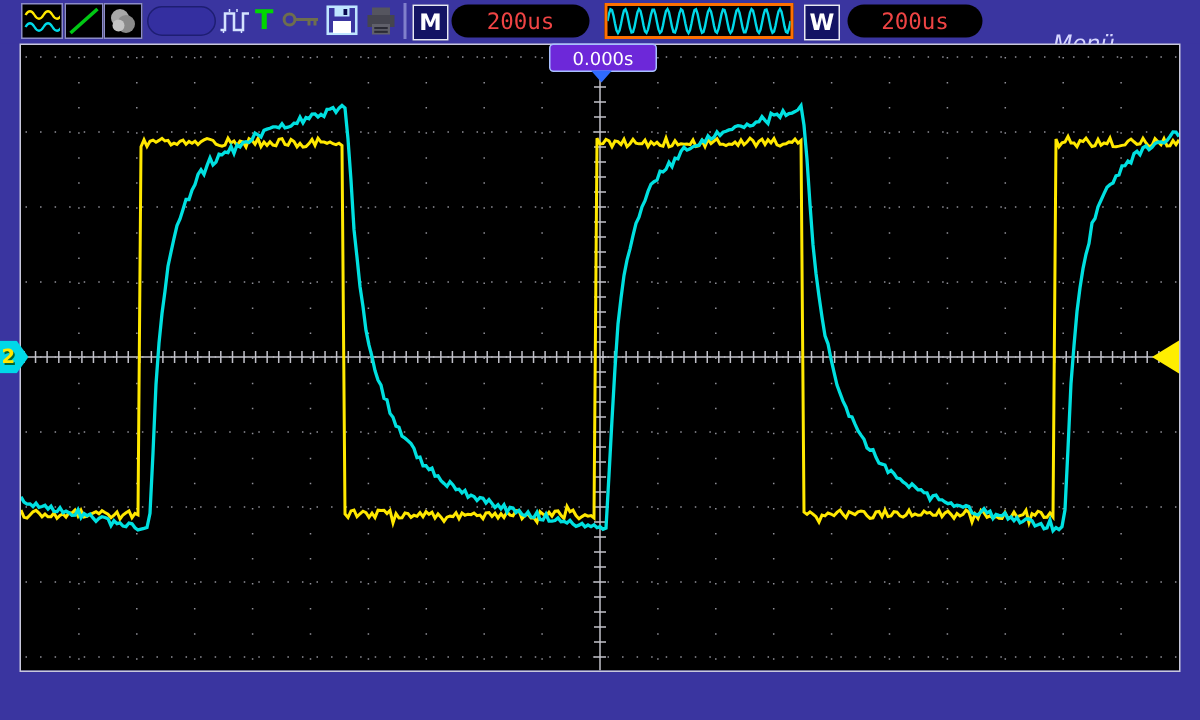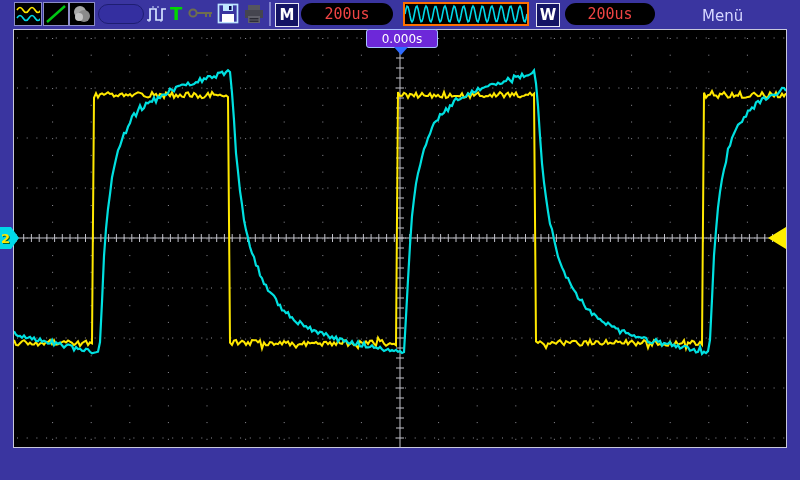--- a/index.html
+++ b/index.html
@@ -133,21 +133,21 @@
   <div class="tb-abs preview" style="left:403px;top:2px;width:122px;height:20px;">
     <svg id="preview-svg" width="122" height="20" viewBox="0 0 122 20">
         <path d="M0 10L0 10.00L1 5.04L2 2.21L3 2.75L4 6.42L5 11.64L6 16.14L7 18.00L8 16.40L9 12.04L10 6.80L11 2.94L12 2.13L13 4.72L14 9.59L15 14.64L16 17.68L17 17.41L18 13.94L19 8.77L20 4.13L21 2.02L22 3.36L23 7.57L24 12.82L25 16.86L26 17.93L27 15.58L28 10.82L29 5.71L30 2.44L31 2.44L32 5.71L33 10.82L34 15.58L35 17.93L36 16.86L37 12.82L38 7.57L39 3.36L40 2.02L41 4.13L42 8.77L43 13.94L44 17.41L45 17.68L46 14.64L47 9.59L48 4.72L49 2.13L50 2.94L51 6.80L52 12.04L53 16.40L54 18.00L55 16.14L56 11.64L57 6.42L58 2.75L59 2.21L60 5.04L61 10.00L62 14.96L63 17.79L64 17.25L65 13.58L66 8.36L67 3.86L68 2.00L69 3.60L70 7.96L71 13.20L72 17.06L73 17.87L74 15.28L75 10.41L76 5.36L77 2.32L78 2.59L79 6.06L80 11.23L81 15.87L82 17.98L83 16.64L84 12.43L85 7.18L86 3.14L87 2.07L88 4.42L89 9.18L90 14.29L91 17.56L92 17.56L93 14.29L94 9.18L95 4.42L96 2.07L97 3.14L98 7.18L99 12.43L100 16.64L101 17.98L102 15.87L103 11.23L104 6.06L105 2.59L106 2.32L107 5.36L108 10.41L109 15.28L110 17.87L111 17.06L112 13.20L113 7.96L114 3.60L115 2.00L116 3.86L117 8.36L118 13.58L119 17.25L120 17.79L121 14.96L122 10.00" stroke="#00d8e8" stroke-width="1.6" fill="none"></path>
       </svg>
   </div>
 
   <div class="tb-abs modebox" style="left:536px;top:3px;width:22px;height:22px;">W</div>
 
   <div class="tb-abs pill" style="left:565px;top:3px;width:90px;height:22px;">200us</div>
 
-  <div class="tb-abs menu-label" style="left:702px;top:7px;">Menü</div>
+  <div class="tb-abs menu-label" style="left:702px;top:20px;font-style:italic;">Menü</div>
 </div>
 
 <svg class="screen" id="scope-svg" width="772" height="417" viewBox="0 0 772 417">
     <path d="M3.0 8h1M12.7 8h1M22.4 8h1M32.1 8h1M41.8 8h1M51.5 8h1M61.2 8h1M70.9 8h1M80.6 8h1M90.3 8h1M100.0 8h1M109.7 8h1M119.4 8h1M129.1 8h1M138.8 8h1M148.5 8h1M158.2 8h1M167.9 8h1M177.6 8h1M187.3 8h1M197.0 8h1M206.7 8h1M216.4 8h1M226.1 8h1M235.8 8h1M245.5 8h1M255.2 8h1M264.9 8h1M274.6 8h1M284.3 8h1M294.0 8h1M303.7 8h1M313.4 8h1M323.1 8h1M332.8 8h1M342.5 8h1M352.2 8h1M361.9 8h1M371.6 8h1M381.3 8h1M391.0 8h1M400.7 8h1M410.4 8h1M420.1 8h1M429.8 8h1M439.5 8h1M449.2 8h1M458.9 8h1M468.6 8h1M478.3 8h1M488.0 8h1M497.7 8h1M507.4 8h1M517.1 8h1M526.8 8h1M536.5 8h1M546.2 8h1M555.9 8h1M565.6 8h1M575.3 8h1M585.0 8h1M594.7 8h1M604.4 8h1M614.1 8h1M623.8 8h1M633.5 8h1M643.2 8h1M652.9 8h1M662.6 8h1M672.3 8h1M682.0 8h1M691.7 8h1M701.4 8h1M711.1 8h1M720.8 8h1M730.5 8h1M740.2 8h1M749.9 8h1M759.6 8h1M769.3 8h1M3.0 58h1M12.7 58h1M22.4 58h1M32.1 58h1M41.8 58h1M51.5 58h1M61.2 58h1M70.9 58h1M80.6 58h1M90.3 58h1M100.0 58h1M109.7 58h1M119.4 58h1M129.1 58h1M138.8 58h1M148.5 58h1M158.2 58h1M167.9 58h1M177.6 58h1M187.3 58h1M197.0 58h1M206.7 58h1M216.4 58h1M226.1 58h1M235.8 58h1M245.5 58h1M255.2 58h1M264.9 58h1M274.6 58h1M284.3 58h1M294.0 58h1M303.7 58h1M313.4 58h1M323.1 58h1M332.8 58h1M342.5 58h1M352.2 58h1M361.9 58h1M371.6 58h1M381.3 58h1M391.0 58h1M400.7 58h1M410.4 58h1M420.1 58h1M429.8 58h1M439.5 58h1M449.2 58h1M458.9 58h1M468.6 58h1M478.3 58h1M488.0 58h1M497.7 58h1M507.4 58h1M517.1 58h1M526.8 58h1M536.5 58h1M546.2 58h1M555.9 58h1M565.6 58h1M575.3 58h1M585.0 58h1M594.7 58h1M604.4 58h1M614.1 58h1M623.8 58h1M633.5 58h1M643.2 58h1M652.9 58h1M662.6 58h1M672.3 58h1M682.0 58h1M691.7 58h1M701.4 58h1M711.1 58h1M720.8 58h1M730.5 58h1M740.2 58h1M749.9 58h1M759.6 58h1M769.3 58h1M3.0 108h1M12.7 108h1M22.4 108h1M32.1 108h1M41.8 108h1M51.5 108h1M61.2 108h1M70.9 108h1M80.6 108h1M90.3 108h1M100.0 108h1M109.7 108h1M119.4 108h1M129.1 108h1M138.8 108h1M148.5 108h1M158.2 108h1M167.9 108h1M177.6 108h1M187.3 108h1M197.0 108h1M206.7 108h1M216.4 108h1M226.1 108h1M235.8 108h1M245.5 108h1M255.2 108h1M264.9 108h1M274.6 108h1M284.3 108h1M294.0 108h1M303.7 108h1M313.4 108h1M323.1 108h1M332.8 108h1M342.5 108h1M352.2 108h1M361.9 108h1M371.6 108h1M381.3 108h1M391.0 108h1M400.7 108h1M410.4 108h1M420.1 108h1M429.8 108h1M439.5 108h1M449.2 108h1M458.9 108h1M468.6 108h1M478.3 108h1M488.0 108h1M497.7 108h1M507.4 108h1M517.1 108h1M526.8 108h1M536.5 108h1M546.2 108h1M555.9 108h1M565.6 108h1M575.3 108h1M585.0 108h1M594.7 108h1M604.4 108h1M614.1 108h1M623.8 108h1M633.5 108h1M643.2 108h1M652.9 108h1M662.6 108h1M672.3 108h1M682.0 108h1M691.7 108h1M701.4 108h1M711.1 108h1M720.8 108h1M730.5 108h1M740.2 108h1M749.9 108h1M759.6 108h1M769.3 108h1M3.0 158h1M12.7 158h1M22.4 158h1M32.1 158h1M41.8 158h1M51.5 158h1M61.2 158h1M70.9 158h1M80.6 158h1M90.3 158h1M100.0 158h1M109.7 158h1M119.4 158h1M129.1 158h1M138.8 158h1M148.5 158h1M158.2 158h1M167.9 158h1M177.6 158h1M187.3 158h1M197.0 158h1M206.7 158h1M216.4 158h1M226.1 158h1M235.8 158h1M245.5 158h1M255.2 158h1M264.9 158h1M274.6 158h1M284.3 158h1M294.0 158h1M303.7 158h1M313.4 158h1M323.1 158h1M332.8 158h1M342.5 158h1M352.2 158h1M361.9 158h1M371.6 158h1M381.3 158h1M391.0 158h1M400.7 158h1M410.4 158h1M420.1 158h1M429.8 158h1M439.5 158h1M449.2 158h1M458.9 158h1M468.6 158h1M478.3 158h1M488.0 158h1M497.7 158h1M507.4 158h1M517.1 158h1M526.8 158h1M536.5 158h1M546.2 158h1M555.9 158h1M565.6 158h1M575.3 158h1M585.0 158h1M594.7 158h1M604.4 158h1M614.1 158h1M623.8 158h1M633.5 158h1M643.2 158h1M652.9 158h1M662.6 158h1M672.3 158h1M682.0 158h1M691.7 158h1M701.4 158h1M711.1 158h1M720.8 158h1M730.5 158h1M740.2 158h1M749.9 158h1M759.6 158h1M769.3 158h1M3.0 208h1M12.7 208h1M22.4 208h1M32.1 208h1M41.8 208h1M51.5 208h1M61.2 208h1M70.9 208h1M80.6 208h1M90.3 208h1M100.0 208h1M109.7 208h1M119.4 208h1M129.1 208h1M138.8 208h1M148.5 208h1M158.2 208h1M167.9 208h1M177.6 208h1M187.3 208h1M197.0 208h1M206.7 208h1M216.4 208h1M226.1 208h1M235.8 208h1M245.5 208h1M255.2 208h1M264.9 208h1M274.6 208h1M284.3 208h1M294.0 208h1M303.7 208h1M313.4 208h1M323.1 208h1M332.8 208h1M342.5 208h1M352.2 208h1M361.9 208h1M371.6 208h1M381.3 208h1M391.0 208h1M400.7 208h1M410.4 208h1M420.1 208h1M429.8 208h1M439.5 208h1M449.2 208h1M458.9 208h1M468.6 208h1M478.3 208h1M488.0 208h1M497.7 208h1M507.4 208h1M517.1 208h1M526.8 208h1M536.5 208h1M546.2 208h1M555.9 208h1M565.6 208h1M575.3 208h1M585.0 208h1M594.7 208h1M604.4 208h1M614.1 208h1M623.8 208h1M633.5 208h1M643.2 208h1M652.9 208h1M662.6 208h1M672.3 208h1M682.0 208h1M691.7 208h1M701.4 208h1M711.1 208h1M720.8 208h1M730.5 208h1M740.2 208h1M749.9 208h1M759.6 208h1M769.3 208h1M3.0 258h1M12.7 258h1M22.4 258h1M32.1 258h1M41.8 258h1M51.5 258h1M61.2 258h1M70.9 258h1M80.6 258h1M90.3 258h1M100.0 258h1M109.7 258h1M119.4 258h1M129.1 258h1M138.8 258h1M148.5 258h1M158.2 258h1M167.9 258h1M177.6 258h1M187.3 258h1M197.0 258h1M206.7 258h1M216.4 258h1M226.1 258h1M235.8 258h1M245.5 258h1M255.2 258h1M264.9 258h1M274.6 258h1M284.3 258h1M294.0 258h1M303.7 258h1M313.4 258h1M323.1 258h1M332.8 258h1M342.5 258h1M352.2 258h1M361.9 258h1M371.6 258h1M381.3 258h1M391.0 258h1M400.7 258h1M410.4 258h1M420.1 258h1M429.8 258h1M439.5 258h1M449.2 258h1M458.9 258h1M468.6 258h1M478.3 258h1M488.0 258h1M497.7 258h1M507.4 258h1M517.1 258h1M526.8 258h1M536.5 258h1M546.2 258h1M555.9 258h1M565.6 258h1M575.3 258h1M585.0 258h1M594.7 258h1M604.4 258h1M614.1 258h1M623.8 258h1M633.5 258h1M643.2 258h1M652.9 258h1M662.6 258h1M672.3 258h1M682.0 258h1M691.7 258h1M701.4 258h1M711.1 258h1M720.8 258h1M730.5 258h1M740.2 258h1M749.9 258h1M759.6 258h1M769.3 258h1M3.0 308h1M12.7 308h1M22.4 308h1M32.1 308h1M41.8 308h1M51.5 308h1M61.2 308h1M70.9 308h1M80.6 308h1M90.3 308h1M100.0 308h1M109.7 308h1M119.4 308h1M129.1 308h1M138.8 308h1M148.5 308h1M158.2 308h1M167.9 308h1M177.6 308h1M187.3 308h1M197.0 308h1M206.7 308h1M216.4 308h1M226.1 308h1M235.8 308h1M245.5 308h1M255.2 308h1M264.9 308h1M274.6 308h1M284.3 308h1M294.0 308h1M303.7 308h1M313.4 308h1M323.1 308h1M332.8 308h1M342.5 308h1M352.2 308h1M361.9 308h1M371.6 308h1M381.3 308h1M391.0 308h1M400.7 308h1M410.4 308h1M420.1 308h1M429.8 308h1M439.5 308h1M449.2 308h1M458.9 308h1M468.6 308h1M478.3 308h1M488.0 308h1M497.7 308h1M507.4 308h1M517.1 308h1M526.8 308h1M536.5 308h1M546.2 308h1M555.9 308h1M565.6 308h1M575.3 308h1M585.0 308h1M594.7 308h1M604.4 308h1M614.1 308h1M623.8 308h1M633.5 308h1M643.2 308h1M652.9 308h1M662.6 308h1M672.3 308h1M682.0 308h1M691.7 308h1M701.4 308h1M711.1 308h1M720.8 308h1M730.5 308h1M740.2 308h1M749.9 308h1M759.6 308h1M769.3 308h1M3.0 358h1M12.7 358h1M22.4 358h1M32.1 358h1M41.8 358h1M51.5 358h1M61.2 358h1M70.9 358h1M80.6 358h1M90.3 358h1M100.0 358h1M109.7 358h1M119.4 358h1M129.1 358h1M138.8 358h1M148.5 358h1M158.2 358h1M167.9 358h1M177.6 358h1M187.3 358h1M197.0 358h1M206.7 358h1M216.4 358h1M226.1 358h1M235.8 358h1M245.5 358h1M255.2 358h1M264.9 358h1M274.6 358h1M284.3 358h1M294.0 358h1M303.7 358h1M313.4 358h1M323.1 358h1M332.8 358h1M342.5 358h1M352.2 358h1M361.9 358h1M371.6 358h1M381.3 358h1M391.0 358h1M400.7 358h1M410.4 358h1M420.1 358h1M429.8 358h1M439.5 358h1M449.2 358h1M458.9 358h1M468.6 358h1M478.3 358h1M488.0 358h1M497.7 358h1M507.4 358h1M517.1 358h1M526.8 358h1M536.5 358h1M546.2 358h1M555.9 358h1M565.6 358h1M575.3 358h1M585.0 358h1M594.7 358h1M604.4 358h1M614.1 358h1M623.8 358h1M633.5 358h1M643.2 358h1M652.9 358h1M662.6 358h1M672.3 358h1M682.0 358h1M691.7 358h1M701.4 358h1M711.1 358h1M720.8 358h1M730.5 358h1M740.2 358h1M749.9 358h1M759.6 358h1M769.3 358h1M3.0 408h1M12.7 408h1M22.4 408h1M32.1 408h1M41.8 408h1M51.5 408h1M61.2 408h1M70.9 408h1M80.6 408h1M90.3 408h1M100.0 408h1M109.7 408h1M119.4 408h1M129.1 408h1M138.8 408h1M148.5 408h1M158.2 408h1M167.9 408h1M177.6 408h1M187.3 408h1M197.0 408h1M206.7 408h1M216.4 408h1M226.1 408h1M235.8 408h1M245.5 408h1M255.2 408h1M264.9 408h1M274.6 408h1M284.3 408h1M294.0 408h1M303.7 408h1M313.4 408h1M323.1 408h1M332.8 408h1M342.5 408h1M352.2 408h1M361.9 408h1M371.6 408h1M381.3 408h1M391.0 408h1M400.7 408h1M410.4 408h1M420.1 408h1M429.8 408h1M439.5 408h1M449.2 408h1M458.9 408h1M468.6 408h1M478.3 408h1M488.0 408h1M497.7 408h1M507.4 408h1M517.1 408h1M526.8 408h1M536.5 408h1M546.2 408h1M555.9 408h1M565.6 408h1M575.3 408h1M585.0 408h1M594.7 408h1M604.4 408h1M614.1 408h1M623.8 408h1M633.5 408h1M643.2 408h1M652.9 408h1M662.6 408h1M672.3 408h1M682.0 408h1M691.7 408h1M701.4 408h1M711.1 408h1M720.8 408h1M730.5 408h1M740.2 408h1M749.9 408h1M759.6 408h1M769.3 408h1M347.4 8.0v1M347.4 24.7v1M347.4 41.4v1M347.4 58.1v1M347.4 74.8v1M347.4 91.5v1M347.4 108.2v1M347.4 124.9v1M347.4 141.6v1M347.4 158.3v1M347.4 175.0v1M347.4 191.7v1M347.4 208.4v1M347.4 225.1v1M347.4 241.8v1M347.4 258.5v1M347.4 275.2v1M347.4 291.9v1M347.4 308.6v1M347.4 325.3v1M347.4 342.0v1M347.4 358.7v1M347.4 375.4v1M347.4 392.1v1M347.4 408.8v1M424.6 8.0v1M424.6 24.7v1M424.6 41.4v1M424.6 58.1v1M424.6 74.8v1M424.6 91.5v1M424.6 108.2v1M424.6 124.9v1M424.6 141.6v1M424.6 158.3v1M424.6 175.0v1M424.6 191.7v1M424.6 208.4v1M424.6 225.1v1M424.6 241.8v1M424.6 258.5v1M424.6 275.2v1M424.6 291.9v1M424.6 308.6v1M424.6 325.3v1M424.6 342.0v1M424.6 358.7v1M424.6 375.4v1M424.6 392.1v1M424.6 408.8v1M308.8 8.0v1M308.8 24.7v1M308.8 41.4v1M308.8 58.1v1M308.8 74.8v1M308.8 91.5v1M308.8 108.2v1M308.8 124.9v1M308.8 141.6v1M308.8 158.3v1M308.8 175.0v1M308.8 191.7v1M308.8 208.4v1M308.8 225.1v1M308.8 241.8v1M308.8 258.5v1M308.8 275.2v1M308.8 291.9v1M308.8 308.6v1M308.8 325.3v1M308.8 342.0v1M308.8 358.7v1M308.8 375.4v1M308.8 392.1v1M308.8 408.8v1M463.2 8.0v1M463.2 24.7v1M463.2 41.4v1M463.2 58.1v1M463.2 74.8v1M463.2 91.5v1M463.2 108.2v1M463.2 124.9v1M463.2 141.6v1M463.2 158.3v1M463.2 175.0v1M463.2 191.7v1M463.2 208.4v1M463.2 225.1v1M463.2 241.8v1M463.2 258.5v1M463.2 275.2v1M463.2 291.9v1M463.2 308.6v1M463.2 325.3v1M463.2 342.0v1M463.2 358.7v1M463.2 375.4v1M463.2 392.1v1M463.2 408.8v1M270.2 8.0v1M270.2 24.7v1M270.2 41.4v1M270.2 58.1v1M270.2 74.8v1M270.2 91.5v1M270.2 108.2v1M270.2 124.9v1M270.2 141.6v1M270.2 158.3v1M270.2 175.0v1M270.2 191.7v1M270.2 208.4v1M270.2 225.1v1M270.2 241.8v1M270.2 258.5v1M270.2 275.2v1M270.2 291.9v1M270.2 308.6v1M270.2 325.3v1M270.2 342.0v1M270.2 358.7v1M270.2 375.4v1M270.2 392.1v1M270.2 408.8v1M501.8 8.0v1M501.8 24.7v1M501.8 41.4v1M501.8 58.1v1M501.8 74.8v1M501.8 91.5v1M501.8 108.2v1M501.8 124.9v1M501.8 141.6v1M501.8 158.3v1M501.8 175.0v1M501.8 191.7v1M501.8 208.4v1M501.8 225.1v1M501.8 241.8v1M501.8 258.5v1M501.8 275.2v1M501.8 291.9v1M501.8 308.6v1M501.8 325.3v1M501.8 342.0v1M501.8 358.7v1M501.8 375.4v1M501.8 392.1v1M501.8 408.8v1M231.6 8.0v1M231.6 24.7v1M231.6 41.4v1M231.6 58.1v1M231.6 74.8v1M231.6 91.5v1M231.6 108.2v1M231.6 124.9v1M231.6 141.6v1M231.6 158.3v1M231.6 175.0v1M231.6 191.7v1M231.6 208.4v1M231.6 225.1v1M231.6 241.8v1M231.6 258.5v1M231.6 275.2v1M231.6 291.9v1M231.6 308.6v1M231.6 325.3v1M231.6 342.0v1M231.6 358.7v1M231.6 375.4v1M231.6 392.1v1M231.6 408.8v1M540.4 8.0v1M540.4 24.7v1M540.4 41.4v1M540.4 58.1v1M540.4 74.8v1M540.4 91.5v1M540.4 108.2v1M540.4 124.9v1M540.4 141.6v1M540.4 158.3v1M540.4 175.0v1M540.4 191.7v1M540.4 208.4v1M540.4 225.1v1M540.4 241.8v1M540.4 258.5v1M540.4 275.2v1M540.4 291.9v1M540.4 308.6v1M540.4 325.3v1M540.4 342.0v1M540.4 358.7v1M540.4 375.4v1M540.4 392.1v1M540.4 408.8v1M193.0 8.0v1M193.0 24.7v1M193.0 41.4v1M193.0 58.1v1M193.0 74.8v1M193.0 91.5v1M193.0 108.2v1M193.0 124.9v1M193.0 141.6v1M193.0 158.3v1M193.0 175.0v1M193.0 191.7v1M193.0 208.4v1M193.0 225.1v1M193.0 241.8v1M193.0 258.5v1M193.0 275.2v1M193.0 291.9v1M193.0 308.6v1M193.0 325.3v1M193.0 342.0v1M193.0 358.7v1M193.0 375.4v1M193.0 392.1v1M193.0 408.8v1M579.0 8.0v1M579.0 24.7v1M579.0 41.4v1M579.0 58.1v1M579.0 74.8v1M579.0 91.5v1M579.0 108.2v1M579.0 124.9v1M579.0 141.6v1M579.0 158.3v1M579.0 175.0v1M579.0 191.7v1M579.0 208.4v1M579.0 225.1v1M579.0 241.8v1M579.0 258.5v1M579.0 275.2v1M579.0 291.9v1M579.0 308.6v1M579.0 325.3v1M579.0 342.0v1M579.0 358.7v1M579.0 375.4v1M579.0 392.1v1M579.0 408.8v1M154.4 8.0v1M154.4 24.7v1M154.4 41.4v1M154.4 58.1v1M154.4 74.8v1M154.4 91.5v1M154.4 108.2v1M154.4 124.9v1M154.4 141.6v1M154.4 158.3v1M154.4 175.0v1M154.4 191.7v1M154.4 208.4v1M154.4 225.1v1M154.4 241.8v1M154.4 258.5v1M154.4 275.2v1M154.4 291.9v1M154.4 308.6v1M154.4 325.3v1M154.4 342.0v1M154.4 358.7v1M154.4 375.4v1M154.4 392.1v1M154.4 408.8v1M617.6 8.0v1M617.6 24.7v1M617.6 41.4v1M617.6 58.1v1M617.6 74.8v1M617.6 91.5v1M617.6 108.2v1M617.6 124.9v1M617.6 141.6v1M617.6 158.3v1M617.6 175.0v1M617.6 191.7v1M617.6 208.4v1M617.6 225.1v1M617.6 241.8v1M617.6 258.5v1M617.6 275.2v1M617.6 291.9v1M617.6 308.6v1M617.6 325.3v1M617.6 342.0v1M617.6 358.7v1M617.6 375.4v1M617.6 392.1v1M617.6 408.8v1M115.8 8.0v1M115.8 24.7v1M115.8 41.4v1M115.8 58.1v1M115.8 74.8v1M115.8 91.5v1M115.8 108.2v1M115.8 124.9v1M115.8 141.6v1M115.8 158.3v1M115.8 175.0v1M115.8 191.7v1M115.8 208.4v1M115.8 225.1v1M115.8 241.8v1M115.8 258.5v1M115.8 275.2v1M115.8 291.9v1M115.8 308.6v1M115.8 325.3v1M115.8 342.0v1M115.8 358.7v1M115.8 375.4v1M115.8 392.1v1M115.8 408.8v1M656.2 8.0v1M656.2 24.7v1M656.2 41.4v1M656.2 58.1v1M656.2 74.8v1M656.2 91.5v1M656.2 108.2v1M656.2 124.9v1M656.2 141.6v1M656.2 158.3v1M656.2 175.0v1M656.2 191.7v1M656.2 208.4v1M656.2 225.1v1M656.2 241.8v1M656.2 258.5v1M656.2 275.2v1M656.2 291.9v1M656.2 308.6v1M656.2 325.3v1M656.2 342.0v1M656.2 358.7v1M656.2 375.4v1M656.2 392.1v1M656.2 408.8v1M77.2 8.0v1M77.2 24.7v1M77.2 41.4v1M77.2 58.1v1M77.2 74.8v1M77.2 91.5v1M77.2 108.2v1M77.2 124.9v1M77.2 141.6v1M77.2 158.3v1M77.2 175.0v1M77.2 191.7v1M77.2 208.4v1M77.2 225.1v1M77.2 241.8v1M77.2 258.5v1M77.2 275.2v1M77.2 291.9v1M77.2 308.6v1M77.2 325.3v1M77.2 342.0v1M77.2 358.7v1M77.2 375.4v1M77.2 392.1v1M77.2 408.8v1M694.8 8.0v1M694.8 24.7v1M694.8 41.4v1M694.8 58.1v1M694.8 74.8v1M694.8 91.5v1M694.8 108.2v1M694.8 124.9v1M694.8 141.6v1M694.8 158.3v1M694.8 175.0v1M694.8 191.7v1M694.8 208.4v1M694.8 225.1v1M694.8 241.8v1M694.8 258.5v1M694.8 275.2v1M694.8 291.9v1M694.8 308.6v1M694.8 325.3v1M694.8 342.0v1M694.8 358.7v1M694.8 375.4v1M694.8 392.1v1M694.8 408.8v1M38.6 8.0v1M38.6 24.7v1M38.6 41.4v1M38.6 58.1v1M38.6 74.8v1M38.6 91.5v1M38.6 108.2v1M38.6 124.9v1M38.6 141.6v1M38.6 158.3v1M38.6 175.0v1M38.6 191.7v1M38.6 208.4v1M38.6 225.1v1M38.6 241.8v1M38.6 258.5v1M38.6 275.2v1M38.6 291.9v1M38.6 308.6v1M38.6 325.3v1M38.6 342.0v1M38.6 358.7v1M38.6 375.4v1M38.6 392.1v1M38.6 408.8v1M733.4 8.0v1M733.4 24.7v1M733.4 41.4v1M733.4 58.1v1M733.4 74.8v1M733.4 91.5v1M733.4 108.2v1M733.4 124.9v1M733.4 141.6v1M733.4 158.3v1M733.4 175.0v1M733.4 191.7v1M733.4 208.4v1M733.4 225.1v1M733.4 241.8v1M733.4 258.5v1M733.4 275.2v1M733.4 291.9v1M733.4 308.6v1M733.4 325.3v1M733.4 342.0v1M733.4 358.7v1M733.4 375.4v1M733.4 392.1v1M733.4 408.8v1" stroke="#909098" stroke-width="1" fill="none"></path>
     <path d="M0 208H772M386 0V417" stroke="#c2c2ca" stroke-width="1" fill="none"></path>
     <path d="M2.0 204v8M9.7 204v8M17.4 204v8M25.2 204v8M32.9 204v8M40.6 204v8M48.3 204v8M56.0 204v8M63.8 204v8M71.5 204v8M79.2 204v8M86.9 204v8M94.6 204v8M102.4 204v8M110.1 204v8M117.8 204v8M125.5 204v8M133.2 204v8M141.0 204v8M148.7 204v8M156.4 204v8M164.1 204v8M171.8 204v8M179.6 204v8M187.3 204v8M195.0 204v8M202.7 204v8M210.4 204v8M218.2 204v8M225.9 204v8M233.6 204v8M241.3 204v8M249.0 204v8M256.8 204v8M264.5 204v8M272.2 204v8M279.9 204v8M287.6 204v8M295.4 204v8M303.1 204v8M310.8 204v8M318.5 204v8M326.2 204v8M334.0 204v8M341.7 204v8M349.4 204v8M357.1 204v8M364.8 204v8M372.6 204v8M380.3 204v8M388.0 204v8M395.7 204v8M403.4 204v8M411.2 204v8M418.9 204v8M426.6 204v8M434.3 204v8M442.0 204v8M449.8 204v8M457.5 204v8M465.2 204v8M472.9 204v8M480.6 204v8M488.4 204v8M496.1 204v8M503.8 204v8M511.5 204v8M519.2 204v8M527.0 204v8M534.7 204v8M542.4 204v8M550.1 204v8M557.8 204v8M565.6 204v8M573.3 204v8M581.0 204v8M588.7 204v8M596.4 204v8M604.2 204v8M611.9 204v8M619.6 204v8M627.3 204v8M635.0 204v8M642.8 204v8M650.5 204v8M658.2 204v8M665.9 204v8M673.6 204v8M681.4 204v8M689.1 204v8M696.8 204v8M704.5 204v8M712.2 204v8M720.0 204v8M727.7 204v8M735.4 204v8M743.1 204v8M750.8 204v8M758.6 204v8M766.3 204v8M382 8h8M382 18h8M382 28h8M382 38h8M382 48h8M382 58h8M382 68h8M382 78h8M382 88h8M382 98h8M382 108h8M382 118h8M382 128h8M382 138h8M382 148h8M382 158h8M382 168h8M382 178h8M382 188h8M382 198h8M382 208h8M382 218h8M382 228h8M382 238h8M382 248h8M382 258h8M382 268h8M382 278h8M382 288h8M382 298h8M382 308h8M382 318h8M382 328h8M382 338h8M382 348h8M382 358h8M382 368h8M382 378h8M382 388h8M382 398h8M382 408h8" stroke="#c2c2ca" stroke-width="1" fill="none"></path>
     <polyline points="0,310.0 2,314.9 4,315.4 6,313.3 8,311.2 10,310.2 12,312.1 14,314.5 16,312.7 18,314.5 20,314.5 22,312.0 24,315.6 26,313.6 28,312.6 30,314.7 32,311.8 34,312.1 36,310.0 38,314.1 40,310.2 42,314.7 44,314.3 46,313.0 48,312.1 50,311.1 52,312.5 54,310.5 56,311.7 58,312.8 60,315.1 62,313.5 64,311.3 66,316.0 68,313.3 70,311.8 72,310.6 74,315.1 76,312.3 78,313.3 80,67.8 82,63.2 84,67.6 86,64.2 88,63.4 90,64.8 92,63.6 94,62.2 96,64.0 98,63.6 100,66.6 102,65.4 104,66.3 106,64.2 108,63.4 110,66.2 112,64.3 114,65.5 116,64.1 118,66.4 120,64.5 122,63.3 124,62.4 126,62.9 128,63.6 130,66.1 132,66.9 134,67.5 136,66.7 138,62.1 140,65.3 142,64.0 144,67.0 146,64.0 148,64.6 150,68.0 152,62.5 154,63.6 156,66.1 158,62.3 160,67.8 162,64.7 164,67.0 166,64.5 168,66.7 170,67.2 172,62.8 174,62.4 176,66.3 178,66.8 180,63.0 182,64.4 184,67.9 186,65.6 188,68.1 190,67.7 192,65.7 194,62.9 196,66.9 198,62.1 200,64.7 202,64.7 204,65.5 206,64.6 208,65.8 210,66.4 212,65.5 214,67.0 216,312.6 218,315.0 220,310.6 222,310.0 224,314.5 226,312.5 228,310.8 230,311.8 232,314.9 234,312.1 236,315.0 238,310.1 240,310.3 242,310.2 244,312.4 246,310.3 248,318.6 250,312.4 252,315.3 254,315.2 256,312.0 258,312.4 260,314.9 262,313.5 264,314.2 266,311.8 268,314.5 270,311.1 272,312.9 274,311.5 276,315.4 278,312.6 280,314.8 282,317.6 284,314.8 286,314.1 288,314.4 290,311.8 292,315.8 294,312.0 296,313.5 298,312.8 300,313.1 302,312.0 304,313.8 306,313.4 308,315.8 310,311.9 312,311.7 314,314.3 316,312.2 318,315.4 320,312.5 322,315.0 324,311.3 326,313.4 328,313.8 330,310.4 332,310.6 334,315.8 336,313.5 338,312.8 340,315.3 342,315.3 344,318.1 346,311.1 348,312.7 350,314.2 352,311.5 354,314.1 356,310.8 358,310.6 360,313.6 362,315.7 364,307.6 366,311.2 368,310.1 370,313.7 372,315.8 374,314.4 376,313.2 378,314.1 380,313.7 382,315.3 384,62.1 386,66.0 388,65.8 390,62.9 392,63.9 394,67.8 396,64.0 398,64.4 400,66.4 402,62.8 404,67.8 406,65.8 408,62.9 410,65.4 412,65.9 414,65.9 416,63.4 418,67.7 420,64.5 422,66.4 424,64.9 426,66.9 428,67.5 430,62.0 432,67.9 434,67.2 436,63.8 438,66.6 440,65.9 442,66.1 444,66.0 446,66.4 448,63.3 450,67.7 452,67.2 454,63.6 456,67.7 458,62.8 460,65.7 462,64.0 464,62.5 466,66.1 468,66.1 470,67.1 472,66.0 474,66.3 476,64.7 478,66.9 480,63.3 482,66.5 484,64.7 486,62.1 488,63.8 490,67.4 492,64.2 494,62.8 496,66.4 498,63.1 500,65.3 502,62.4 504,66.6 506,67.4 508,66.1 510,65.9 512,64.6 514,64.9 516,62.7 518,65.4 520,63.7 522,311.4 524,312.9 526,311.2 528,312.7 530,314.5 532,318.1 534,313.4 536,313.9 538,312.0 540,312.7 542,313.8 544,311.6 546,310.1 548,312.9 550,315.1 552,311.1 554,312.1 556,313.1 558,311.2 560,310.7 562,311.1 564,313.8 566,315.6 568,315.2 570,311.3 572,311.0 574,314.5 576,310.0 578,314.4 580,313.9 582,311.1 584,311.4 586,313.9 588,314.7 590,313.4 592,310.1 594,313.9 596,312.6 598,313.5 600,313.4 602,310.7 604,312.1 606,311.6 608,313.5 610,313.5 612,310.2 614,314.4 616,311.9 618,310.8 620,312.9 622,315.5 624,312.3 626,314.0 628,312.9 630,310.1 632,311.5 634,318.0 636,312.7 638,315.6 640,310.2 642,311.8 644,314.9 646,313.9 648,315.4 650,314.2 652,315.5 654,315.6 656,311.7 658,315.4 660,314.9 662,311.4 664,314.6 666,313.7 668,313.2 670,310.2 672,318.5 674,312.4 676,313.5 678,310.8 680,311.6 682,314.9 684,314.8 686,312.0 688,314.6 690,62.7 692,67.8 694,65.2 696,64.6 698,60.9 700,65.4 702,65.4 704,67.8 706,63.7 708,64.3 710,62.1 712,64.9 714,67.7 716,67.1 718,62.9 720,66.8 722,65.3 724,65.8 726,62.0 728,67.7 730,67.8 732,67.4 734,66.9 736,66.6 738,64.0 740,62.7 742,64.5 744,66.2 746,65.9 748,62.2 750,65.3 752,67.8 754,67.0 756,62.4 758,64.5 760,66.5 762,62.4 764,67.3 766,67.2 768,63.7 770,66.4 772,63.2 " stroke="#ffe800" stroke-width="2" fill="none"></polyline>
     <polyline points="0,301.2 2,304.7 4,306.1 6,305.9 8,307.7 10,305.4 12,308.2 14,307.7 16,306.9 18,309.4 20,307.5 22,311.0 24,311.1 26,308.5 28,311.8 30,310.8 32,311.8 34,313.6 36,313.5 38,309.8 40,315.2 42,312.4 44,313.8 46,312.7 48,315.3 50,317.6 52,315.6 54,314.5 56,315.0 58,315.8 60,320.4 62,317.1 64,319.1 66,318.6 68,320.7 70,321.1 72,318.7 74,319.2 76,321.8 78,323.3 80,322.8 82,322.3 84,321.7 86,312.2 88,272.0 90,226.2 92,198.8 94,179.0 96,164.1 98,147.5 100,138.1 102,128.9 104,120.4 106,116.0 108,109.6 110,102.9 112,103.0 114,96.8 116,93.1 118,86.3 120,83.2 122,86.3 124,80.4 126,75.3 128,80.0 130,78.1 132,72.8 134,73.2 136,71.4 138,71.8 140,67.5 142,72.3 144,66.6 146,68.0 148,64.9 150,64.4 152,65.0 154,63.1 156,58.7 158,59.9 160,61.3 162,56.9 164,56.1 166,55.5 168,54.6 170,54.6 172,55.2 174,52.5 176,55.3 178,54.8 180,54.1 182,52.1 184,52.3 186,48.1 188,51.9 190,48.4 192,49.1 194,46.1 196,46.0 198,48.0 200,46.3 202,47.7 204,42.9 206,42.7 208,41.7 210,44.9 212,42.1 214,40.3 216,42.0 218,62.8 220,90.2 222,123.1 224,141.5 226,161.0 228,174.3 230,190.3 232,200.1 234,207.8 236,217.0 238,223.4 240,226.8 242,235.5 244,236.5 246,245.6 248,248.2 250,254.1 252,254.8 254,260.8 256,262.1 258,263.8 260,265.7 262,269.0 264,275.1 266,274.8 268,280.5 270,280.5 272,283.1 274,282.0 276,287.5 278,287.2 280,290.4 282,292.3 284,294.3 286,291.1 288,293.3 290,296.4 292,296.1 294,298.6 296,296.9 298,301.5 300,300.1 302,301.0 304,303.7 306,301.7 308,302.2 310,305.3 312,303.1 314,305.6 316,308.3 318,306.5 320,309.2 322,306.6 324,311.5 326,308.3 328,308.7 330,311.7 332,310.2 334,313.0 336,313.8 338,311.3 340,314.7 342,314.9 344,311.5 346,316.3 348,316.6 350,312.7 352,317.4 354,317.4 356,317.0 358,315.3 360,317.8 362,317.5 364,318.7 366,316.9 368,319.3 370,320.9 372,320.1 374,318.9 376,321.2 378,320.0 380,321.1 382,319.9 384,321.8 386,321.1 388,322.9 390,322.1 392,286.6 394,249.8 396,215.2 398,186.0 400,168.8 402,153.6 404,143.4 406,135.9 408,127.1 410,118.9 412,114.8 414,107.9 416,103.8 418,97.6 420,92.8 422,91.1 424,90.1 426,84.1 428,84.6 430,82.9 432,78.3 434,81.1 436,75.4 438,75.9 440,70.9 442,68.2 444,70.1 446,69.2 448,67.8 450,67.3 452,66.8 454,63.4 456,64.8 458,60.6 460,62.7 462,61.5 464,57.9 466,60.3 468,58.2 470,57.5 472,56.6 474,56.3 476,54.5 478,53.8 480,54.1 482,55.0 484,52.7 486,54.0 488,53.5 490,51.4 492,51.1 494,47.8 496,50.2 498,52.3 500,45.5 502,46.7 504,46.1 506,48.2 508,43.8 510,47.0 512,45.7 514,45.4 516,44.4 518,43.2 520,40.5 522,53.5 524,76.2 526,106.3 528,133.3 530,152.3 532,167.5 534,181.4 536,193.9 538,199.2 540,209.2 542,218.1 544,226.7 546,232.1 548,237.4 550,241.5 552,247.5 554,247.9 556,252.8 558,257.1 560,260.1 562,262.8 564,268.6 566,270.1 568,269.8 570,274.9 572,278.8 574,279.4 576,280.0 578,285.0 580,283.6 582,285.7 584,288.7 586,289.1 588,291.3 590,292.6 592,294.9 594,292.6 596,294.5 598,296.6 600,296.4 602,298.4 604,298.5 606,303.3 608,300.5 610,300.1 612,303.1 614,303.2 616,304.7 618,305.8 620,305.2 622,307.5 624,306.8 626,307.2 628,308.1 630,307.1 632,307.8 634,312.0 636,312.7 638,313.3 640,311.3 642,309.1 644,311.9 646,310.8 648,315.6 650,313.0 652,313.6 654,313.8 656,312.0 658,316.0 660,314.6 662,317.2 664,315.0 666,318.6 668,317.6 670,316.0 672,316.0 674,317.2 676,320.7 678,319.9 680,319.0 682,322.5 684,321.9 686,316.7 688,323.8 690,321.7 692,323.1 694,321.1 696,309.8 698,269.1 700,225.5 702,200.4 704,177.7 706,161.9 708,149.1 710,139.5 712,132.3 714,118.6 716,115.7 718,107.9 720,103.5 722,99.1 724,94.8 726,93.1 728,92.0 730,87.2 732,86.6 734,80.6 736,80.4 738,77.4 740,78.7 742,72.4 744,70.9 746,73.2 748,68.5 750,67.3 752,69.8 754,68.2 756,65.7 758,64.8 760,64.6 762,65.3 764,63.7 766,61.0 768,57.9 770,58.0 772,61.0 " stroke="#00e0e0" stroke-width="2.2" fill="none"></polyline>
   </svg>
 

